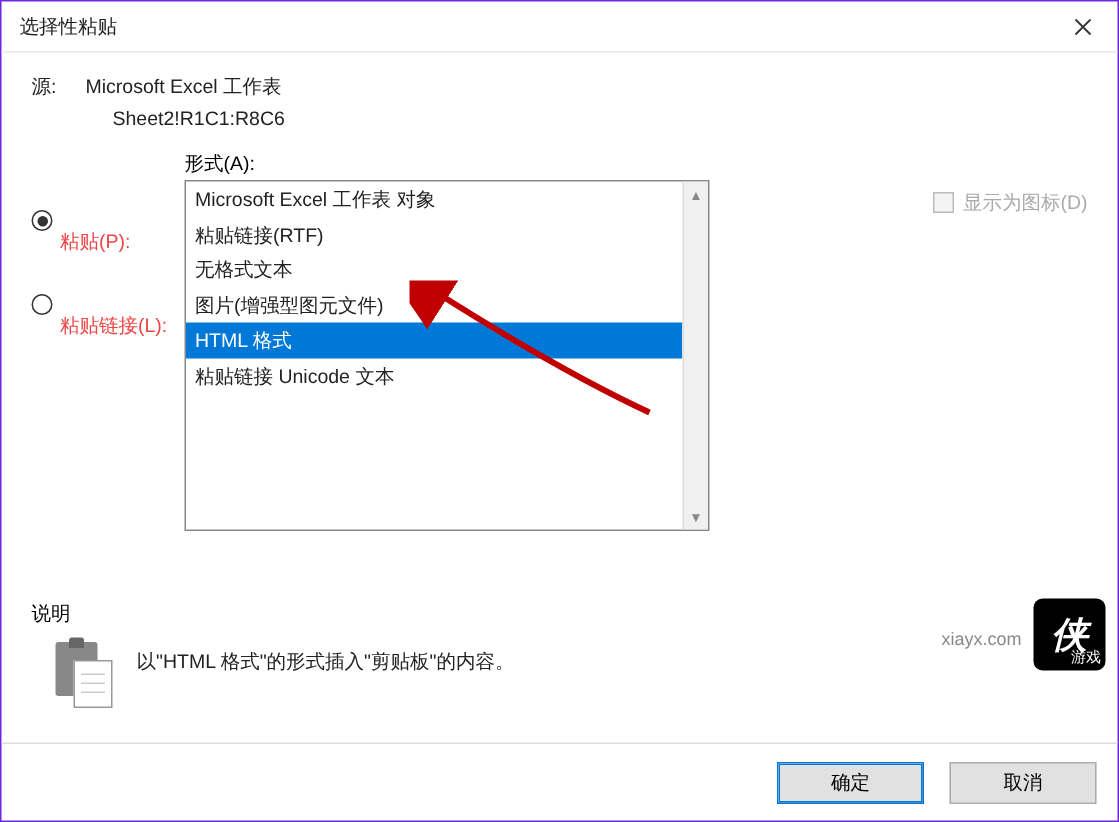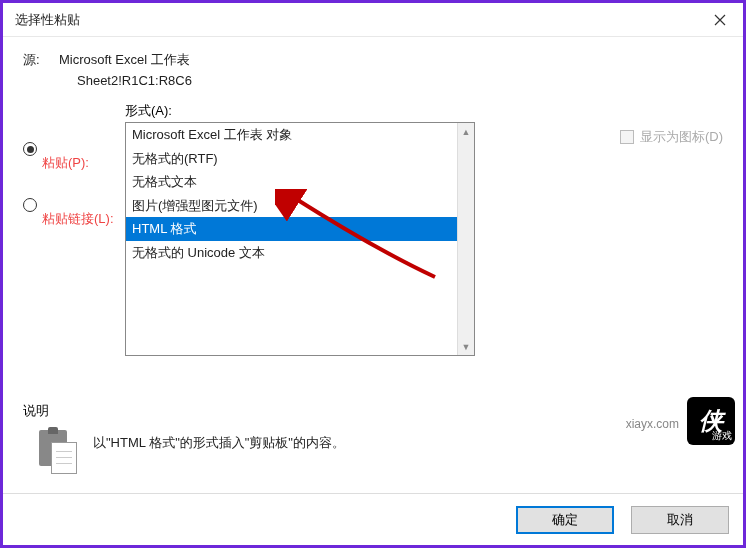--- a/index.html
+++ b/index.html
@@ -8,21 +8,21 @@
       font-size: 13px;
       background: #fff;
       width: 746px;
       height: 548px;
       position: relative;
       overflow: hidden;
     }
     .dialog {
       width: 746px;
       height: 548px;
-      border: 3px solid #6d28d9;
+      border: 1px solid #6d28d9;
       background: #fff;
       display: flex;
       flex-direction: column;
     }
     .titlebar {
       height: 34px;
       display: flex;
       align-items: center;
       justify-content: space-between;
       padding: 0 0 0 12px;
@@ -235,25 +235,25 @@
           <span class="radio-circle"></span>
           <span class="radio-label">粘贴链接(L):</span>
         </div>
       </div>
 
       <div class="listbox-col">
         <div class="form-label">形式(A):</div>
         <div class="listbox">
           <div class="listbox-items" id="listbox-items">
               <div class="list-item">Microsoft Excel 工作表 对象</div>
-              <div class="list-item">无格式的(RTF)</div>
+              <div class="list-item">粘贴链接(RTF)</div>
               <div class="list-item">无格式文本</div>
               <div class="list-item">图片(增强型图元文件)</div>
               <div class="list-item selected">HTML 格式</div>
-              <div class="list-item">无格式的 Unicode 文本</div>
+              <div class="list-item">粘贴链接 Unicode 文本</div>
             </div>
           <div class="listbox-scrollbar">
             <div class="scroll-arrow">▲</div>
             <div style="flex:1"></div>
             <div class="scroll-arrow">▼</div>
           </div>
         </div>
       </div>
 
       <div class="checkbox-col">

